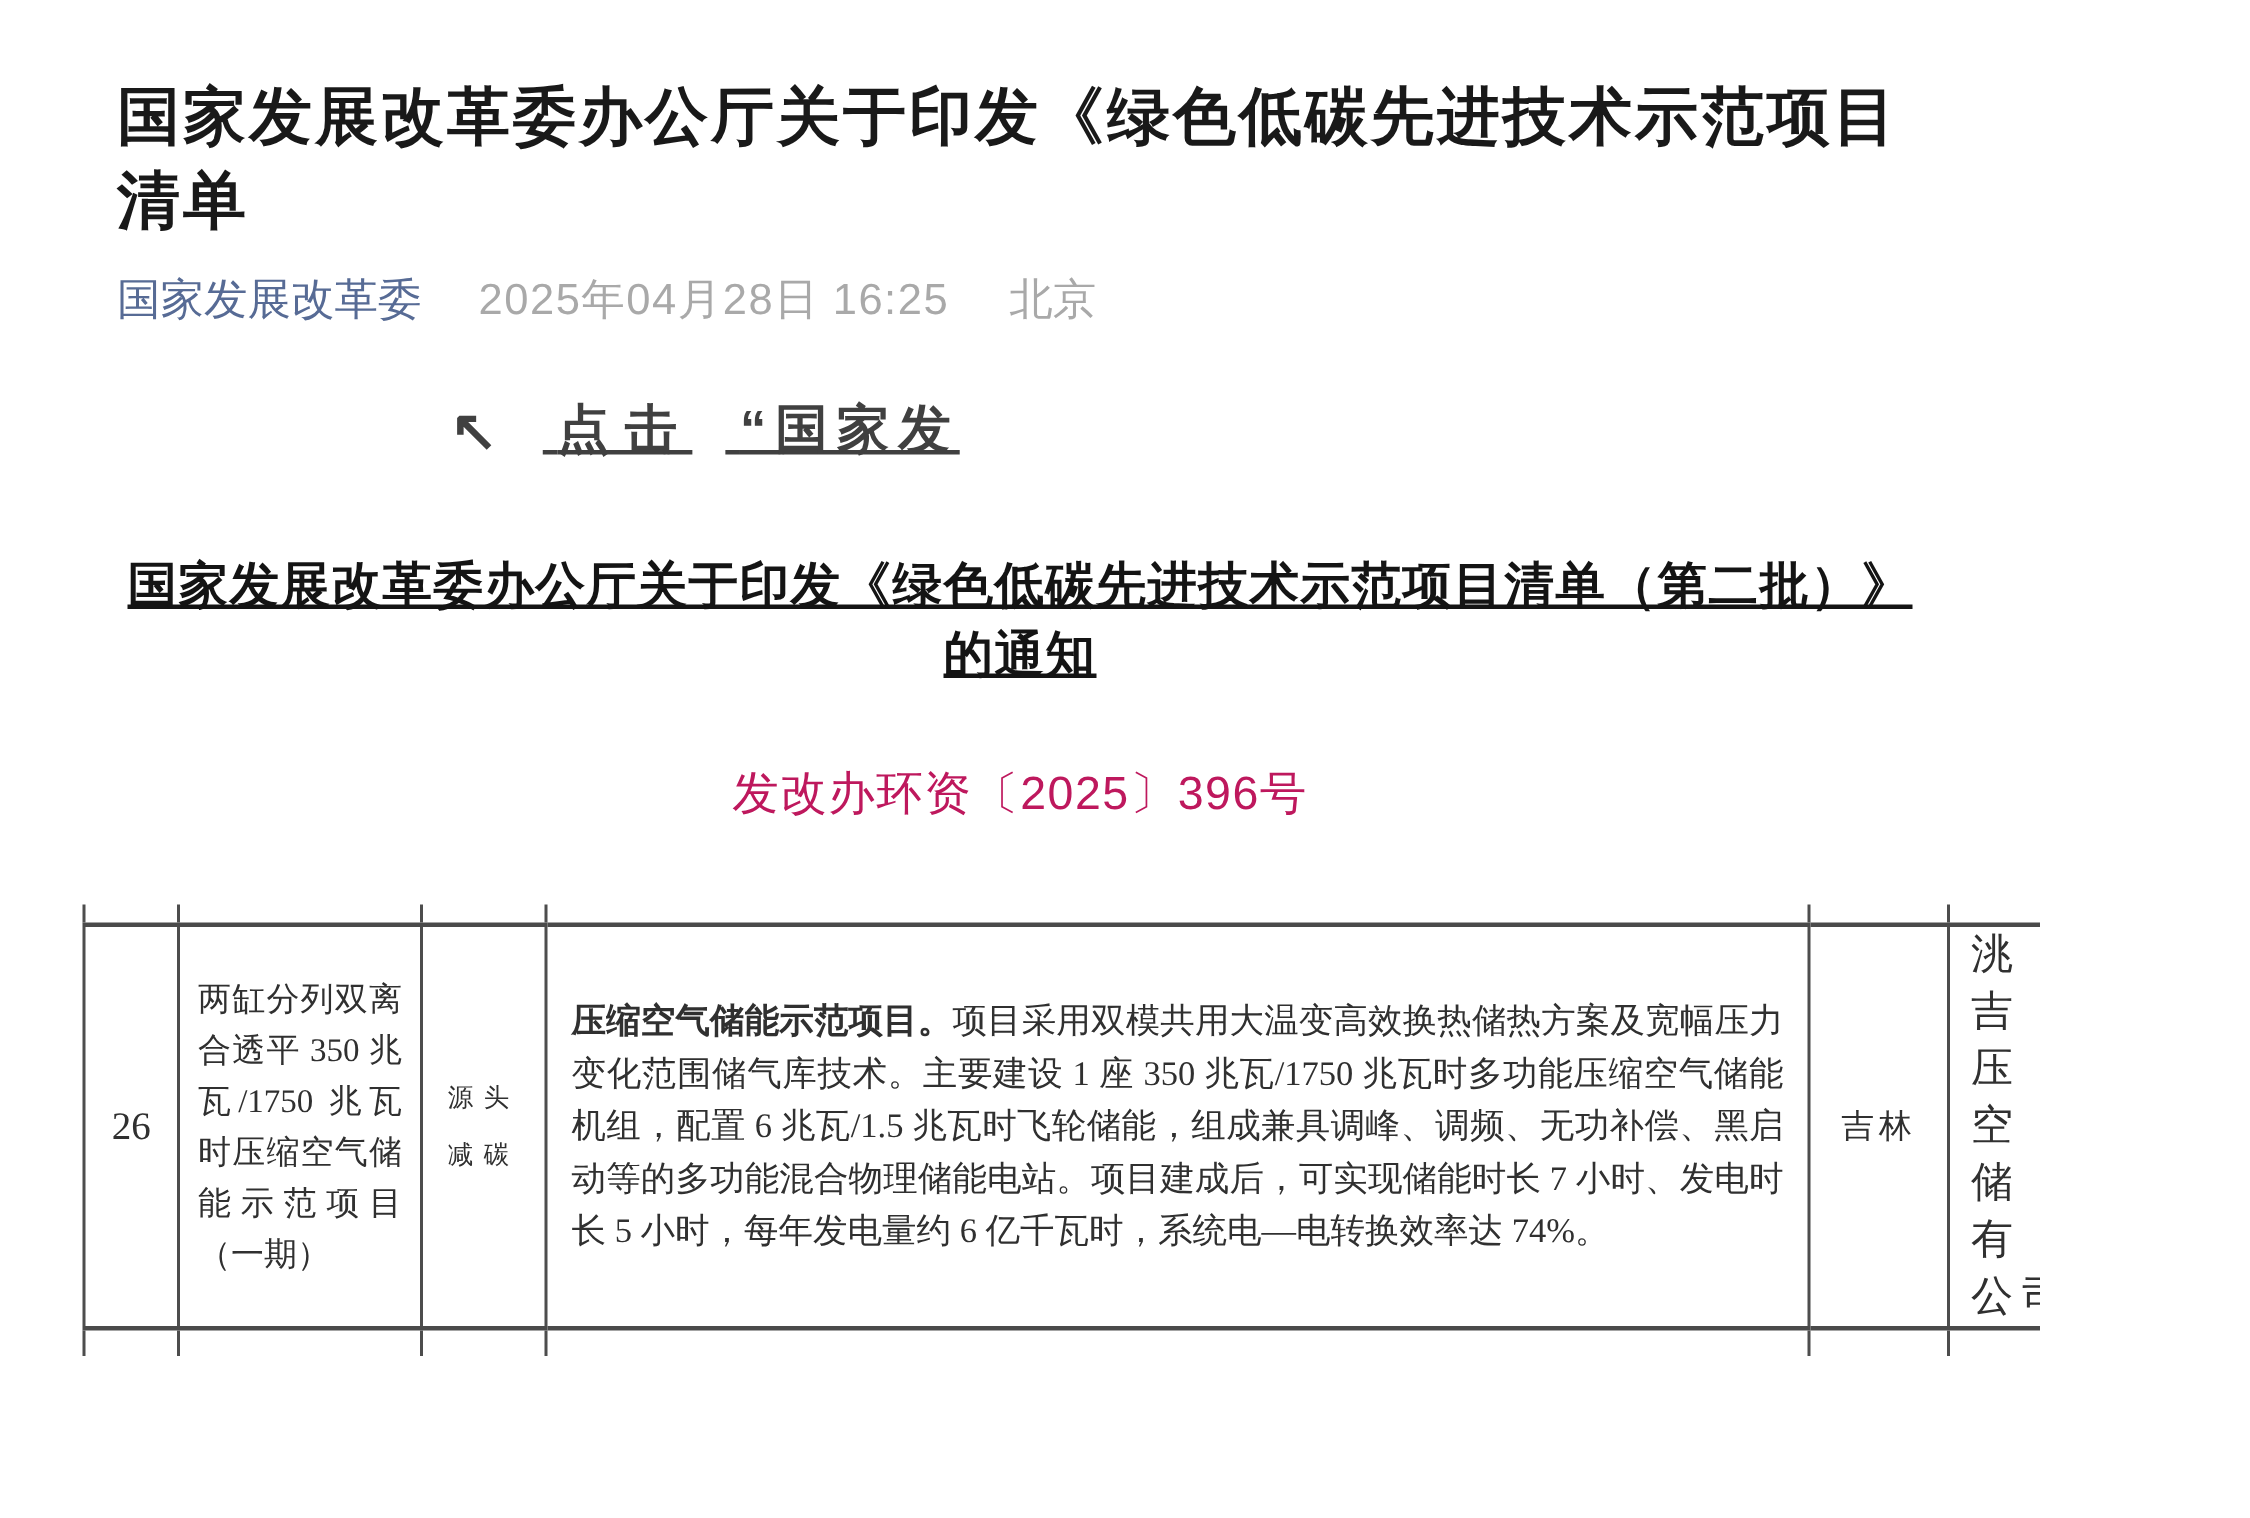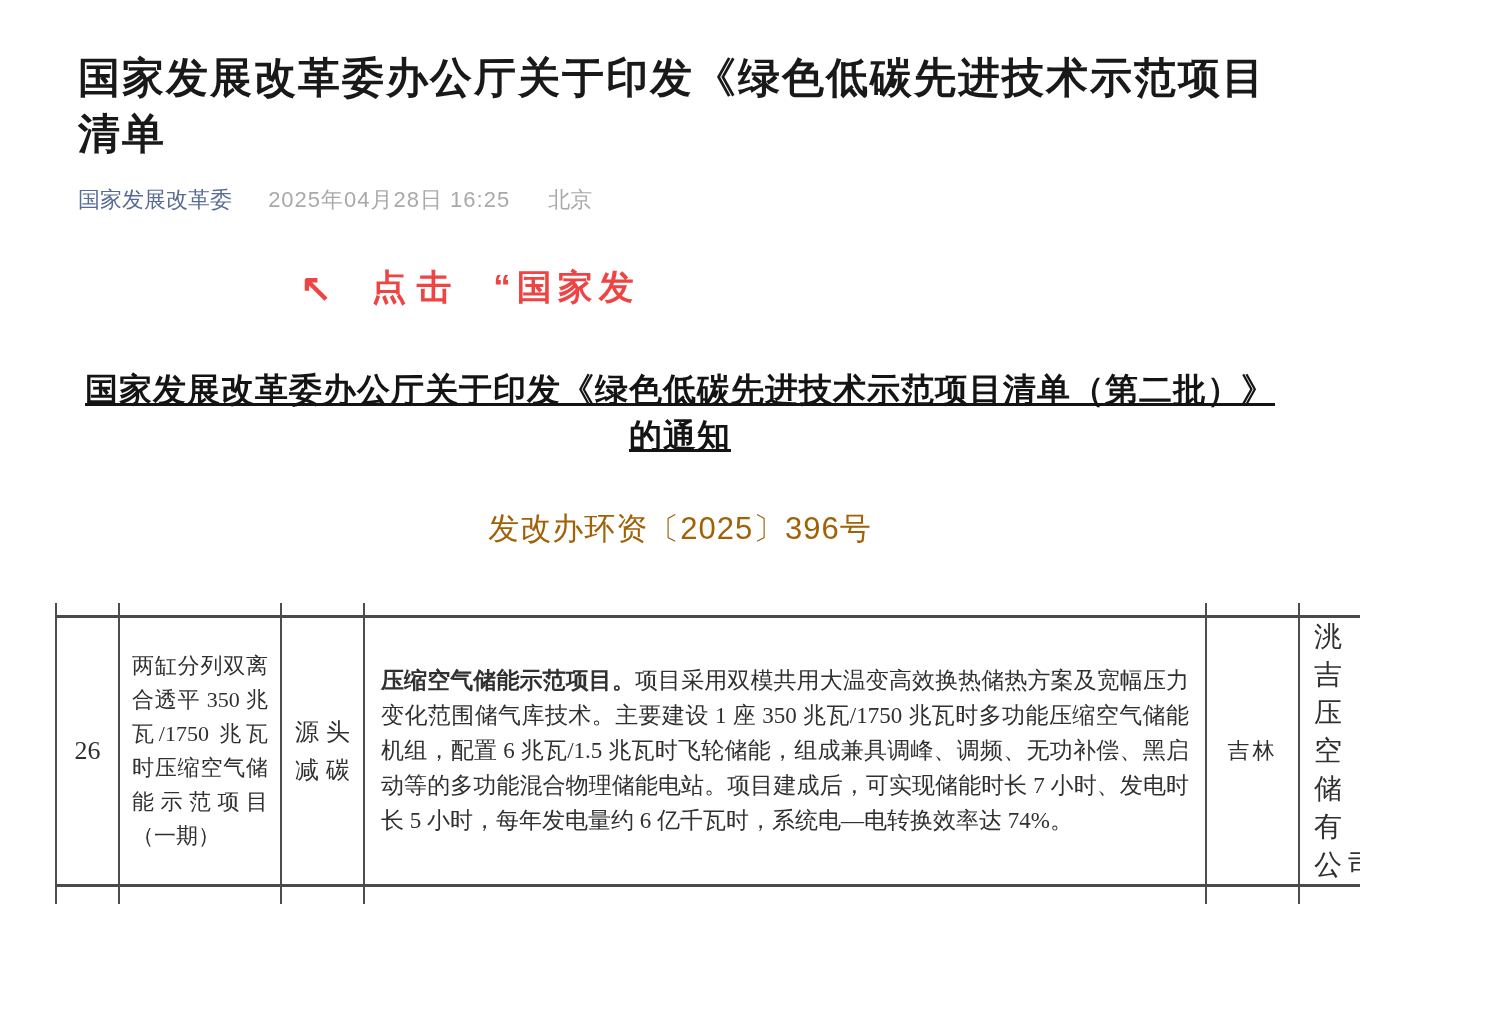--- a/index.html
+++ b/index.html
@@ -17,32 +17,33 @@
   .title {
     font-size:42px;
     line-height:56px;
     font-weight:700;
     color:#191919;
     letter-spacing:2px;
   }
   .t-line { display:block; }
   .t-line2 { padding-left:10px; }
 
-  .meta { margin-top:18px; font-size:22px; line-height:40px; }
+  .meta { margin-top:18px; font-size:29px; line-height:40px; }
   .account { color:#576b95; margin-right:30px; cursor:pointer; }
   .date { color:#a9a9a9; margin-right:32px; letter-spacing:1px; }
   .loc { color:#a9a9a9; }
 
   .promo {
     margin-top:42px;
     padding-left:222px;
-    color:#ef4444;
+    color:#404040;
     font-size:35px;
     line-height:48px;
     font-weight:600;
+    text-decoration:underline;
   }
   .promo .arrow {
     display:inline-block;
     margin-right:30px;
     font-size:38px;
     font-weight:700;
     transform:translateY(2px);
   }
   .promo .click { margin-right:22px; letter-spacing:10px; }
   .promo .quote { letter-spacing:6px; }
@@ -55,21 +56,21 @@
     font-weight:700;
     color:#141414;
     letter-spacing:1px;
     text-decoration:underline;
   }
   .docnum {
     margin-top:48px;
     text-align:center;
     font-size:31px;
     line-height:44px;
-    color:#a16207;
+    color:#be185d;
     letter-spacing:1px;
   }
   .recipients {
     margin-top:44px;
     font-size:32px;
     line-height:55px;
     color:#212121;
     text-align:justify;
     letter-spacing:1.5px;
   }
@@ -87,21 +88,21 @@
     border-right:2px solid #4d4d4d;
     vertical-align:middle;
     overflow:hidden;
   }
   tr.partial-top td { height:13px; border-top:none; border-bottom:3px solid #4a4a4a; }
   tr.main-row td { height:208px; border-bottom:3px solid #4a4a4a; }
   tr.partial-bottom td { height:19px; border-bottom:none; }
 
   .c-num  { text-align:center; font-size:26px; }
   .c-name { padding:12px 12px; font-size:22px; line-height:34px; text-align:justify; text-justify:inter-character; }
-  .c-path { text-align:right; font-size:24px; line-height:38px; letter-spacing:7px; padding:0 6px; }
+  .c-path { text-align:center; font-size:17px; line-height:38px; letter-spacing:7px; padding:0 6px; }
   .c-desc { padding:0 16px; font-size:23px; line-height:35px; text-align:justify; }
   .c-desc .lead { font-weight:700; }
   .c-prov { text-align:center; font-size:22px; letter-spacing:3px; }
   .c-comp { padding:0 14px; font-size:28px; line-height:38px; letter-spacing:6px; text-align:justify; text-justify:inter-character; }
 </style>
 </head>
 <body>
 
 <div class="page">
   <div class="article">

